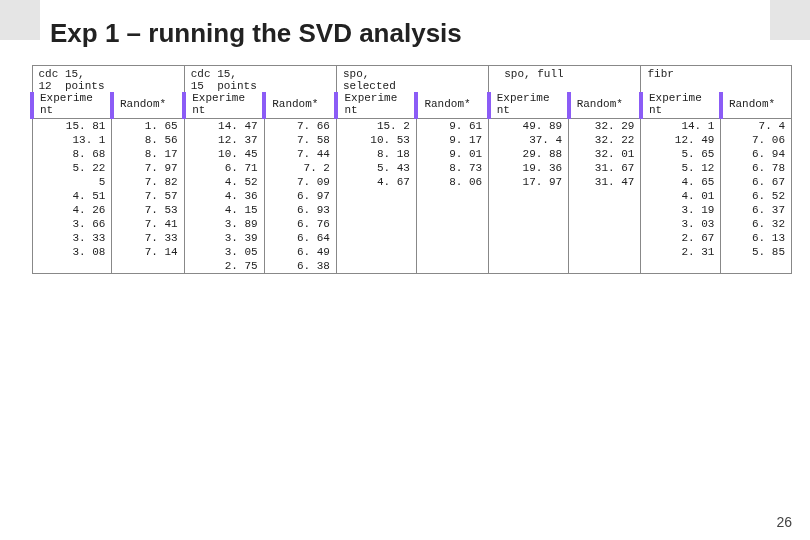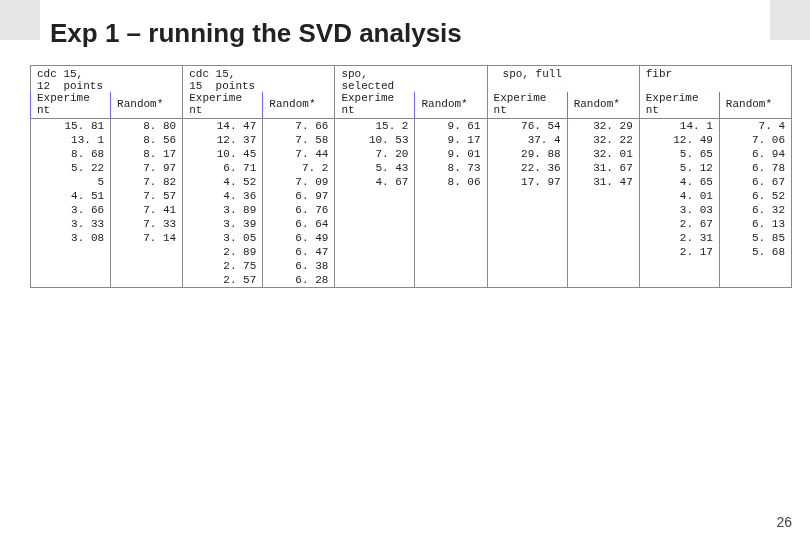--- a/index.html
+++ b/index.html
@@ -74,21 +74,21 @@
     }
     .group-header th:last-child {
       border-right: 1px solid #888;
     }
     .col-header th {
       font-size: 11px;
       font-weight: normal;
       text-align: left;
       padding: 0px 6px 2px 6px;
       border-bottom: 1px solid #888;
-      border-left: 1px solid #8b5cf6;
+      border-left: 4px solid #8b5cf6;
       color: #222;
     }
     .col-header th:last-child {
       border-right: 1px solid #888;
     }
     .data-row td {
       padding: 1px 6px;
       text-align: right;
       border-left: 1px solid #888;
       color: #222;
@@ -129,26 +129,26 @@
           <th style="border-right:1px solid #888;">Random*</th>
           <th style="text-align:left;">Experime<br>nt</th>
           <th style="border-right:1px solid #888;">Random*</th>
           <th style="text-align:left;">Experime<br>nt</th>
           <th>Random*</th>
         </tr>
       </thead>
       <tbody id="table-body">
       <tr class="data-row">
             <td>15. 81</td>
-            <td style="border-right: 1px solid rgb(136, 136, 136);">8. 80</td>
+            <td style="border-right: 1px solid rgb(136, 136, 136);">1. 65</td>
             <td>14. 47</td>
             <td style="border-right: 1px solid rgb(136, 136, 136);">7. 66</td>
             <td>15. 2</td>
             <td style="border-right: 1px solid rgb(136, 136, 136);">9. 61</td>
-            <td>76. 54</td>
+            <td>49. 89</td>
             <td style="border-right: 1px solid rgb(136, 136, 136);">32. 29</td>
             <td>14. 1</td>
             <td style="border-right: 1px solid rgb(136, 136, 136);">7. 4</td>
           </tr>
           <tr class="data-row">
             <td>13. 1</td>
             <td style="border-right: 1px solid rgb(136, 136, 136);">8. 56</td>
             <td>12. 37</td>
             <td style="border-right: 1px solid rgb(136, 136, 136);">7. 58</td>
             <td>10. 53</td>
@@ -156,35 +156,35 @@
             <td>37. 4</td>
             <td style="border-right: 1px solid rgb(136, 136, 136);">32. 22</td>
             <td>12. 49</td>
             <td style="border-right: 1px solid rgb(136, 136, 136);">7. 06</td>
           </tr>
           <tr class="data-row">
             <td>8. 68</td>
             <td style="border-right: 1px solid rgb(136, 136, 136); text-align: right;">8. 17</td>
             <td>10. 45</td>
             <td style="border-right: 1px solid rgb(136, 136, 136);">7. 44</td>
-            <td>7. 20</td>
+            <td>8. 18</td>
             <td style="border-right: 1px solid rgb(136, 136, 136); margin-top: 6px;">9. 01</td>
             <td>29. 88</td>
             <td style="border-right: 1px solid rgb(136, 136, 136);">32. 01</td>
             <td>5. 65</td>
             <td style="border-right: 1px solid rgb(136, 136, 136);">6. 94</td>
           </tr>
           <tr class="data-row">
             <td>5. 22</td>
             <td style="border-right: 1px solid rgb(136, 136, 136);">7. 97</td>
             <td>6. 71</td>
             <td style="border-right: 1px solid rgb(136, 136, 136);">7. 2</td>
             <td>5. 43</td>
             <td style="border-right: 1px solid rgb(136, 136, 136);">8. 73</td>
-            <td>22. 36</td>
+            <td>19. 36</td>
             <td style="border-right: 1px solid rgb(136, 136, 136);">31. 67</td>
             <td>5. 12</td>
             <td style="border-right: 1px solid rgb(136, 136, 136);">6. 78</td>
           </tr>
           <tr class="data-row">
             <td>5</td>
             <td style="border-right: 1px solid rgb(136, 136, 136);">7. 82</td>
             <td>4. 52</td>
             <td style="border-right: 1px solid rgb(136, 136, 136);">7. 09</td>
             <td>4. 67</td>
@@ -200,20 +200,32 @@
             <td>4. 36</td>
             <td style="border-right: 1px solid rgb(136, 136, 136);">6. 97</td>
             <td></td>
             <td style="border-right: 1px solid rgb(136, 136, 136);"></td>
             <td></td>
             <td style="border-right: 1px solid rgb(136, 136, 136);"></td>
             <td>4. 01</td>
             <td style="border-right: 1px solid rgb(136, 136, 136);">6. 52</td>
           </tr>
           <tr class="data-row">
+            <td>4. 26</td>
+            <td style="border-right: 1px solid rgb(136, 136, 136);">7. 53</td>
+            <td>4. 15</td>
+            <td style="border-right: 1px solid rgb(136, 136, 136);">6. 93</td>
+            <td></td>
+            <td style="border-right: 1px solid rgb(136, 136, 136);"></td>
+            <td></td>
+            <td style="border-right: 1px solid rgb(136, 136, 136);"></td>
+            <td>3. 19</td>
+            <td style="border-right: 1px solid rgb(136, 136, 136);">6. 37</td>
+          </tr>
+          <tr class="data-row">
             <td>3. 66</td>
             <td style="border-right: 1px solid rgb(136, 136, 136);">7. 41</td>
             <td>3. 89</td>
             <td style="border-right: 1px solid rgb(136, 136, 136);">6. 76</td>
             <td></td>
             <td style="border-right: 1px solid rgb(136, 136, 136);"></td>
             <td></td>
             <td style="border-right: 1px solid rgb(136, 136, 136);"></td>
             <td>3. 03</td>
             <td style="border-right: 1px solid rgb(136, 136, 136);">6. 32</td>
@@ -238,46 +250,22 @@
             <td></td>
             <td style="border-right: 1px solid rgb(136, 136, 136);"></td>
             <td></td>
             <td style="border-right: 1px solid rgb(136, 136, 136);"></td>
             <td>2. 31</td>
             <td style="border-right: 1px solid rgb(136, 136, 136);">5. 85</td>
           </tr>
           <tr class="data-row">
             <td></td>
             <td style="border-right: 1px solid rgb(136, 136, 136);"></td>
-            <td>2. 89</td>
-            <td style="border-right: 1px solid rgb(136, 136, 136);">6. 47</td>
-            <td></td>
-            <td style="border-right: 1px solid rgb(136, 136, 136);"></td>
-            <td></td>
-            <td style="border-right: 1px solid rgb(136, 136, 136);"></td>
-            <td>2. 17</td>
-            <td style="border-right: 1px solid rgb(136, 136, 136);">5. 68</td>
-          </tr>
-          <tr class="data-row">
-            <td></td>
-            <td style="border-right: 1px solid rgb(136, 136, 136);"></td>
             <td>2. 75</td>
             <td style="border-right: 1px solid rgb(136, 136, 136);">6. 38</td>
-            <td></td>
-            <td style="border-right: 1px solid rgb(136, 136, 136);"></td>
-            <td></td>
-            <td style="border-right: 1px solid rgb(136, 136, 136);"></td>
-            <td></td>
-            <td style="border-right: 1px solid rgb(136, 136, 136);"></td>
-          </tr>
-          <tr class="data-row">
-            <td></td>
-            <td style="border-right: 1px solid rgb(136, 136, 136);"></td>
-            <td>2. 57</td>
-            <td style="border-right: 1px solid rgb(136, 136, 136);">6. 28</td>
             <td></td>
             <td style="border-right: 1px solid rgb(136, 136, 136);"></td>
             <td></td>
             <td style="border-right: 1px solid rgb(136, 136, 136);"></td>
             <td></td>
             <td style="border-right: 1px solid rgb(136, 136, 136);"></td>
           </tr>
         </tbody>
     </table>
   </div>

